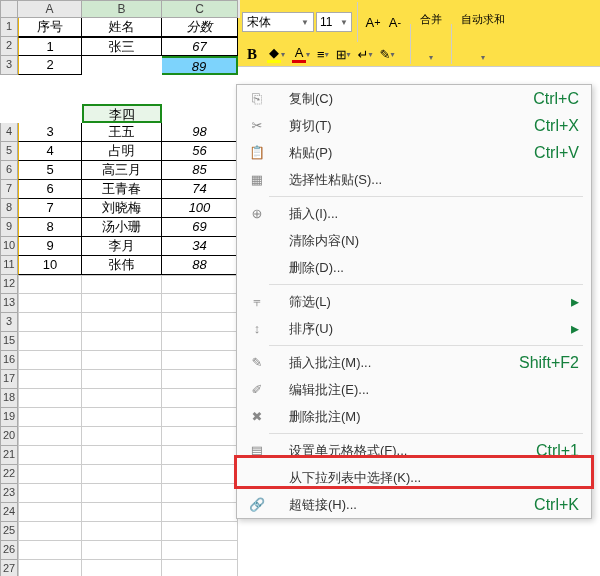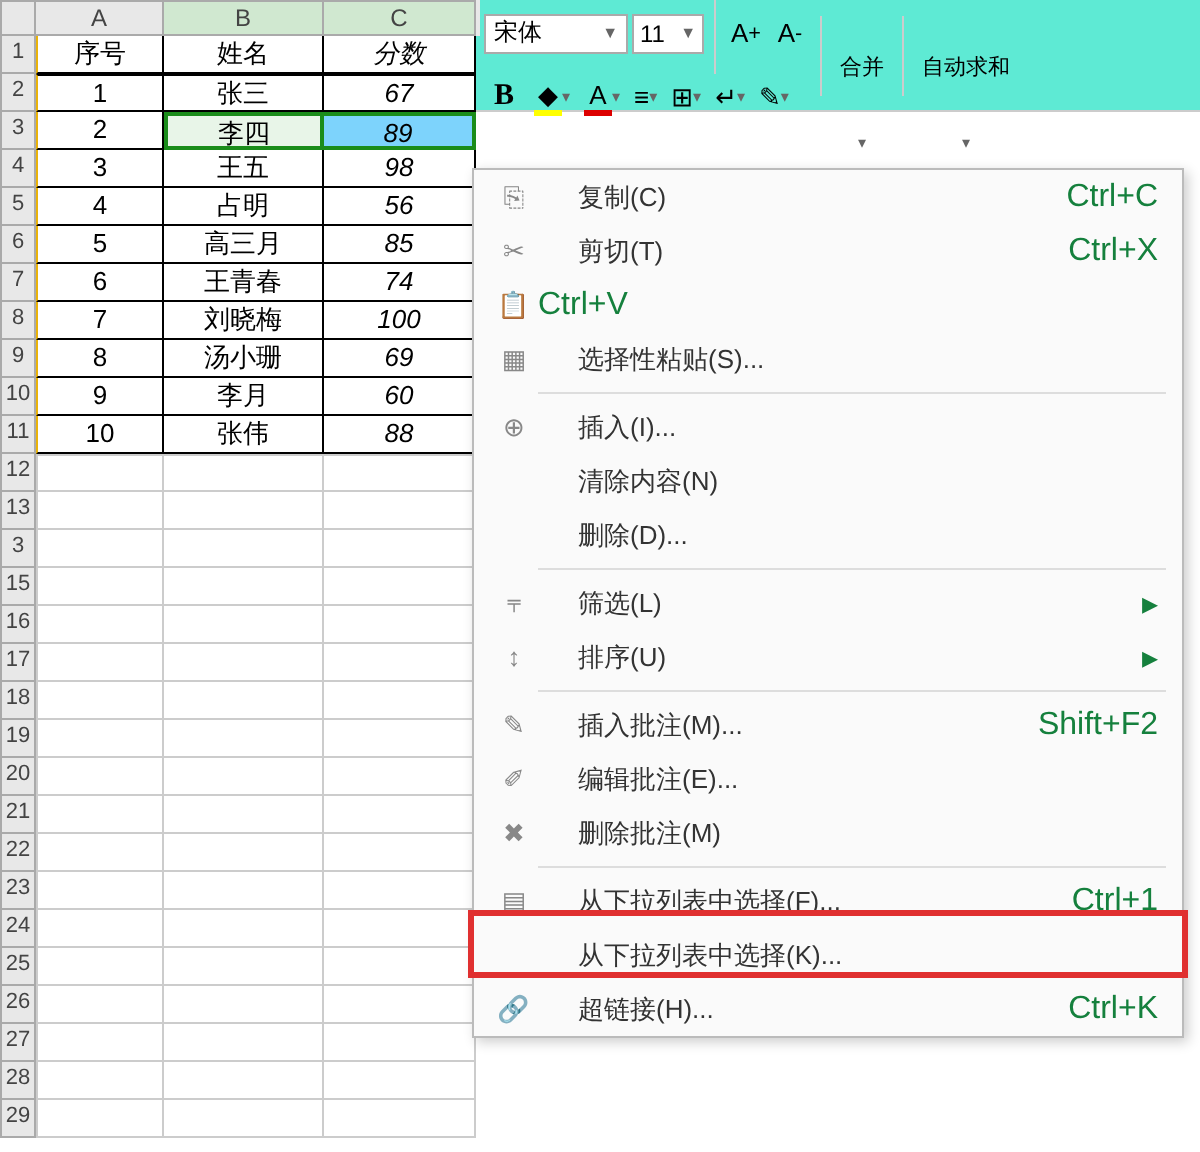--- a/index.html
+++ b/index.html
@@ -1,19 +1,19 @@
 <!DOCTYPE html>
 <html><head>
 <meta charset="utf-8">
 <style>
 * { box-sizing: border-box; margin: 0; padding: 0; }
 body { font-family: "宋体", SimSun, sans-serif; font-size: 12px; background: #fff; width: 600px; height: 576px; overflow: hidden; position: relative; }
 
 
-.toolbar { position: absolute; top: 0; left: 238px; right: 0; height: 56px; background: #5eead4; border-bottom: 1px solid #ccc; display: flex; align-items: center; padding: 2px 4px; gap: 2px; }
+.toolbar { position: absolute; top: 0; left: 238px; right: 0; height: 67px; background: #fde047; border-bottom: 1px solid #ccc; display: flex; align-items: flex-end; padding: 2px 4px; gap: 2px; }
 .tb-font { display: flex; flex-direction: column; gap: 2px; }
 .tb-row1 { display: flex; align-items: center; gap: 2px; }
 .tb-row2 { display: flex; align-items: center; gap: 3px; }
 .font-name { width: 72px; height: 20px; border: 1px solid #aaa; background: #fff; font-size: 12px; padding: 0 4px; display: flex; align-items: center; justify-content: space-between; }
 .font-size { width: 36px; height: 20px; border: 1px solid #aaa; background: #fff; font-size: 12px; padding: 0 3px; display: flex; align-items: center; justify-content: space-between; }
 .tb-btn { width: 20px; height: 20px; display: flex; align-items: center; justify-content: center; cursor: pointer; font-size: 13px; }
 .tb-btn.wide { width: auto; padding: 0 2px; }
 .tb-sep { width: 1px; height: 40px; background: #ccc; margin: 0 3px; }
 .tb-big { display: flex; flex-direction: column; align-items: center; font-size: 11px; padding: 2px 4px; cursor: pointer; gap: 26px; }
 .tb-big svg { width: 20px; height: 20px; }
@@ -28,21 +28,21 @@
 .colhdr div { border: 1px solid #aaa; border-left: none; text-align: center; height: 18px; line-height: 16px; font-size: 12px; color: #444; }
 .colhdr div:first-child { border-left: 1px solid #aaa; width: 18px; }
 .ch-a { width: 64px; } .ch-b { width: 80px; background: #d0e8d0; } .ch-c { width: 76px; background: #d0e8d0; }
 .row { display: flex; }
 .rh { width: 18px; border: 1px solid #aaa; border-top: none; background: #e8e8e8; text-align: center; font-size: 11px; color: #444; height: 19px; line-height: 17px; }
 .cell { border-right: 1px solid #000; border-bottom: 1px solid #000; text-align: center; height: 19px; line-height: 17px; font-size: 13px; }
 .row:first-of-type .cell { border-top: 1px solid #000; }
 .c-a { width: 64px; border-left: 1px solid #eab308; } .c-b { width: 80px; } .c-c { width: 76px; font-style: italic; }
 .row.empty .cell { border-color: #ccc; border-left-color: #ccc; }
 .row.empty .c-a { border-left: 1px solid #ccc; }
-.sel-b { background: #e8f5e8; border: 2px solid #1a8c1a !important; position: relative; z-index: 2; }
+.sel-b { background: #e8f5e8; border: 2px solid #1a8c1a !important; position: relative; z-index: 2; margin-top: 48px; }
 .sel-c { background: #7dd3fc; border-top: 2px solid #1a8c1a !important; border-bottom: 2px solid #1a8c1a !important; border-right: 2px solid #1a8c1a !important; }
 
 
 .ctx { position: absolute; top: 84px; left: 236px; width: 356px; background: #fafafa; border: 1px solid #bbb; box-shadow: 2px 2px 6px rgba(0,0,0,0.2); }
 .ctx-item { display: flex; align-items: center; height: 27px; padding: 0 12px 0 8px; cursor: pointer; font-size: 13px; color: #333; }
 .ctx-ico { width: 24px; display: flex; justify-content: center; color: #888; }
 .ctx-label { flex: 1; padding-left: 4px; margin-left: 16px; }
 .ctx-short { color: #15803d; font-size: 16px; }
 .ctx-sep { height: 1px; background: #ddd; margin: 3px 8px 3px 32px; }
 .highlight-box { position: absolute; border: 3px solid #e03030; pointer-events: none; }
@@ -159,21 +159,21 @@
       <div class="row">
         <div class="rh">9</div>
         <div class="cell c-a">8</div>
         <div class="cell c-b">汤小珊</div>
         <div class="cell c-c">69</div>
       </div>
       <div class="row">
         <div class="rh">10</div>
         <div class="cell c-a">9</div>
         <div class="cell c-b">李月</div>
-        <div class="cell c-c">60</div>
+        <div class="cell c-c">34</div>
       </div>
       <div class="row">
         <div class="rh">11</div>
         <div class="cell c-a">10</div>
         <div class="cell c-b">张伟</div>
         <div class="cell c-c">88</div>
       </div>
     </div>
   <div id="empty-rows">
       <div class="row empty">
@@ -293,20 +293,21 @@
       <span class="ctx-label">复制(C)</span>
       <span class="ctx-short">Ctrl+C</span>
     </div>
   <div class="ctx-item">
       <span class="ctx-ico">✂</span>
       <span class="ctx-label">剪切(T)</span>
       <span class="ctx-short">Ctrl+X</span>
     </div>
   <div class="ctx-item">
       <span class="ctx-ico">📋</span>
+      <span class="ctx-label">粘贴(P)</span>
       <span class="ctx-short">Ctrl+V</span>
     </div>
   <div class="ctx-item">
       <span class="ctx-ico">▦</span>
       <span class="ctx-label">选择性粘贴(S)...</span>
     </div>
   <div class="ctx-sep"></div>
   <div class="ctx-item">
       <span class="ctx-ico">⊕</span>
       <span class="ctx-label">插入(I)...</span>
@@ -340,21 +341,21 @@
       <span class="ctx-ico">✐</span>
       <span class="ctx-label">编辑批注(E)...</span>
     </div>
   <div class="ctx-item">
       <span class="ctx-ico">✖</span>
       <span class="ctx-label">删除批注(M)</span>
     </div>
   <div class="ctx-sep"></div>
   <div class="ctx-item">
       <span class="ctx-ico">▤</span>
-      <span class="ctx-label">从下拉列表中选择(F)...</span>
+      <span class="ctx-label">设置单元格格式(F)...</span>
       <span class="ctx-short">Ctrl+1</span>
     </div>
   <div class="ctx-item">
       <span class="ctx-ico"></span>
       <span class="ctx-label">从下拉列表中选择(K)...</span>
     </div>
   <div class="ctx-item">
       <span class="ctx-ico">🔗</span>
       <span class="ctx-label">超链接(H)...</span>
       <span class="ctx-short">Ctrl+K</span>

